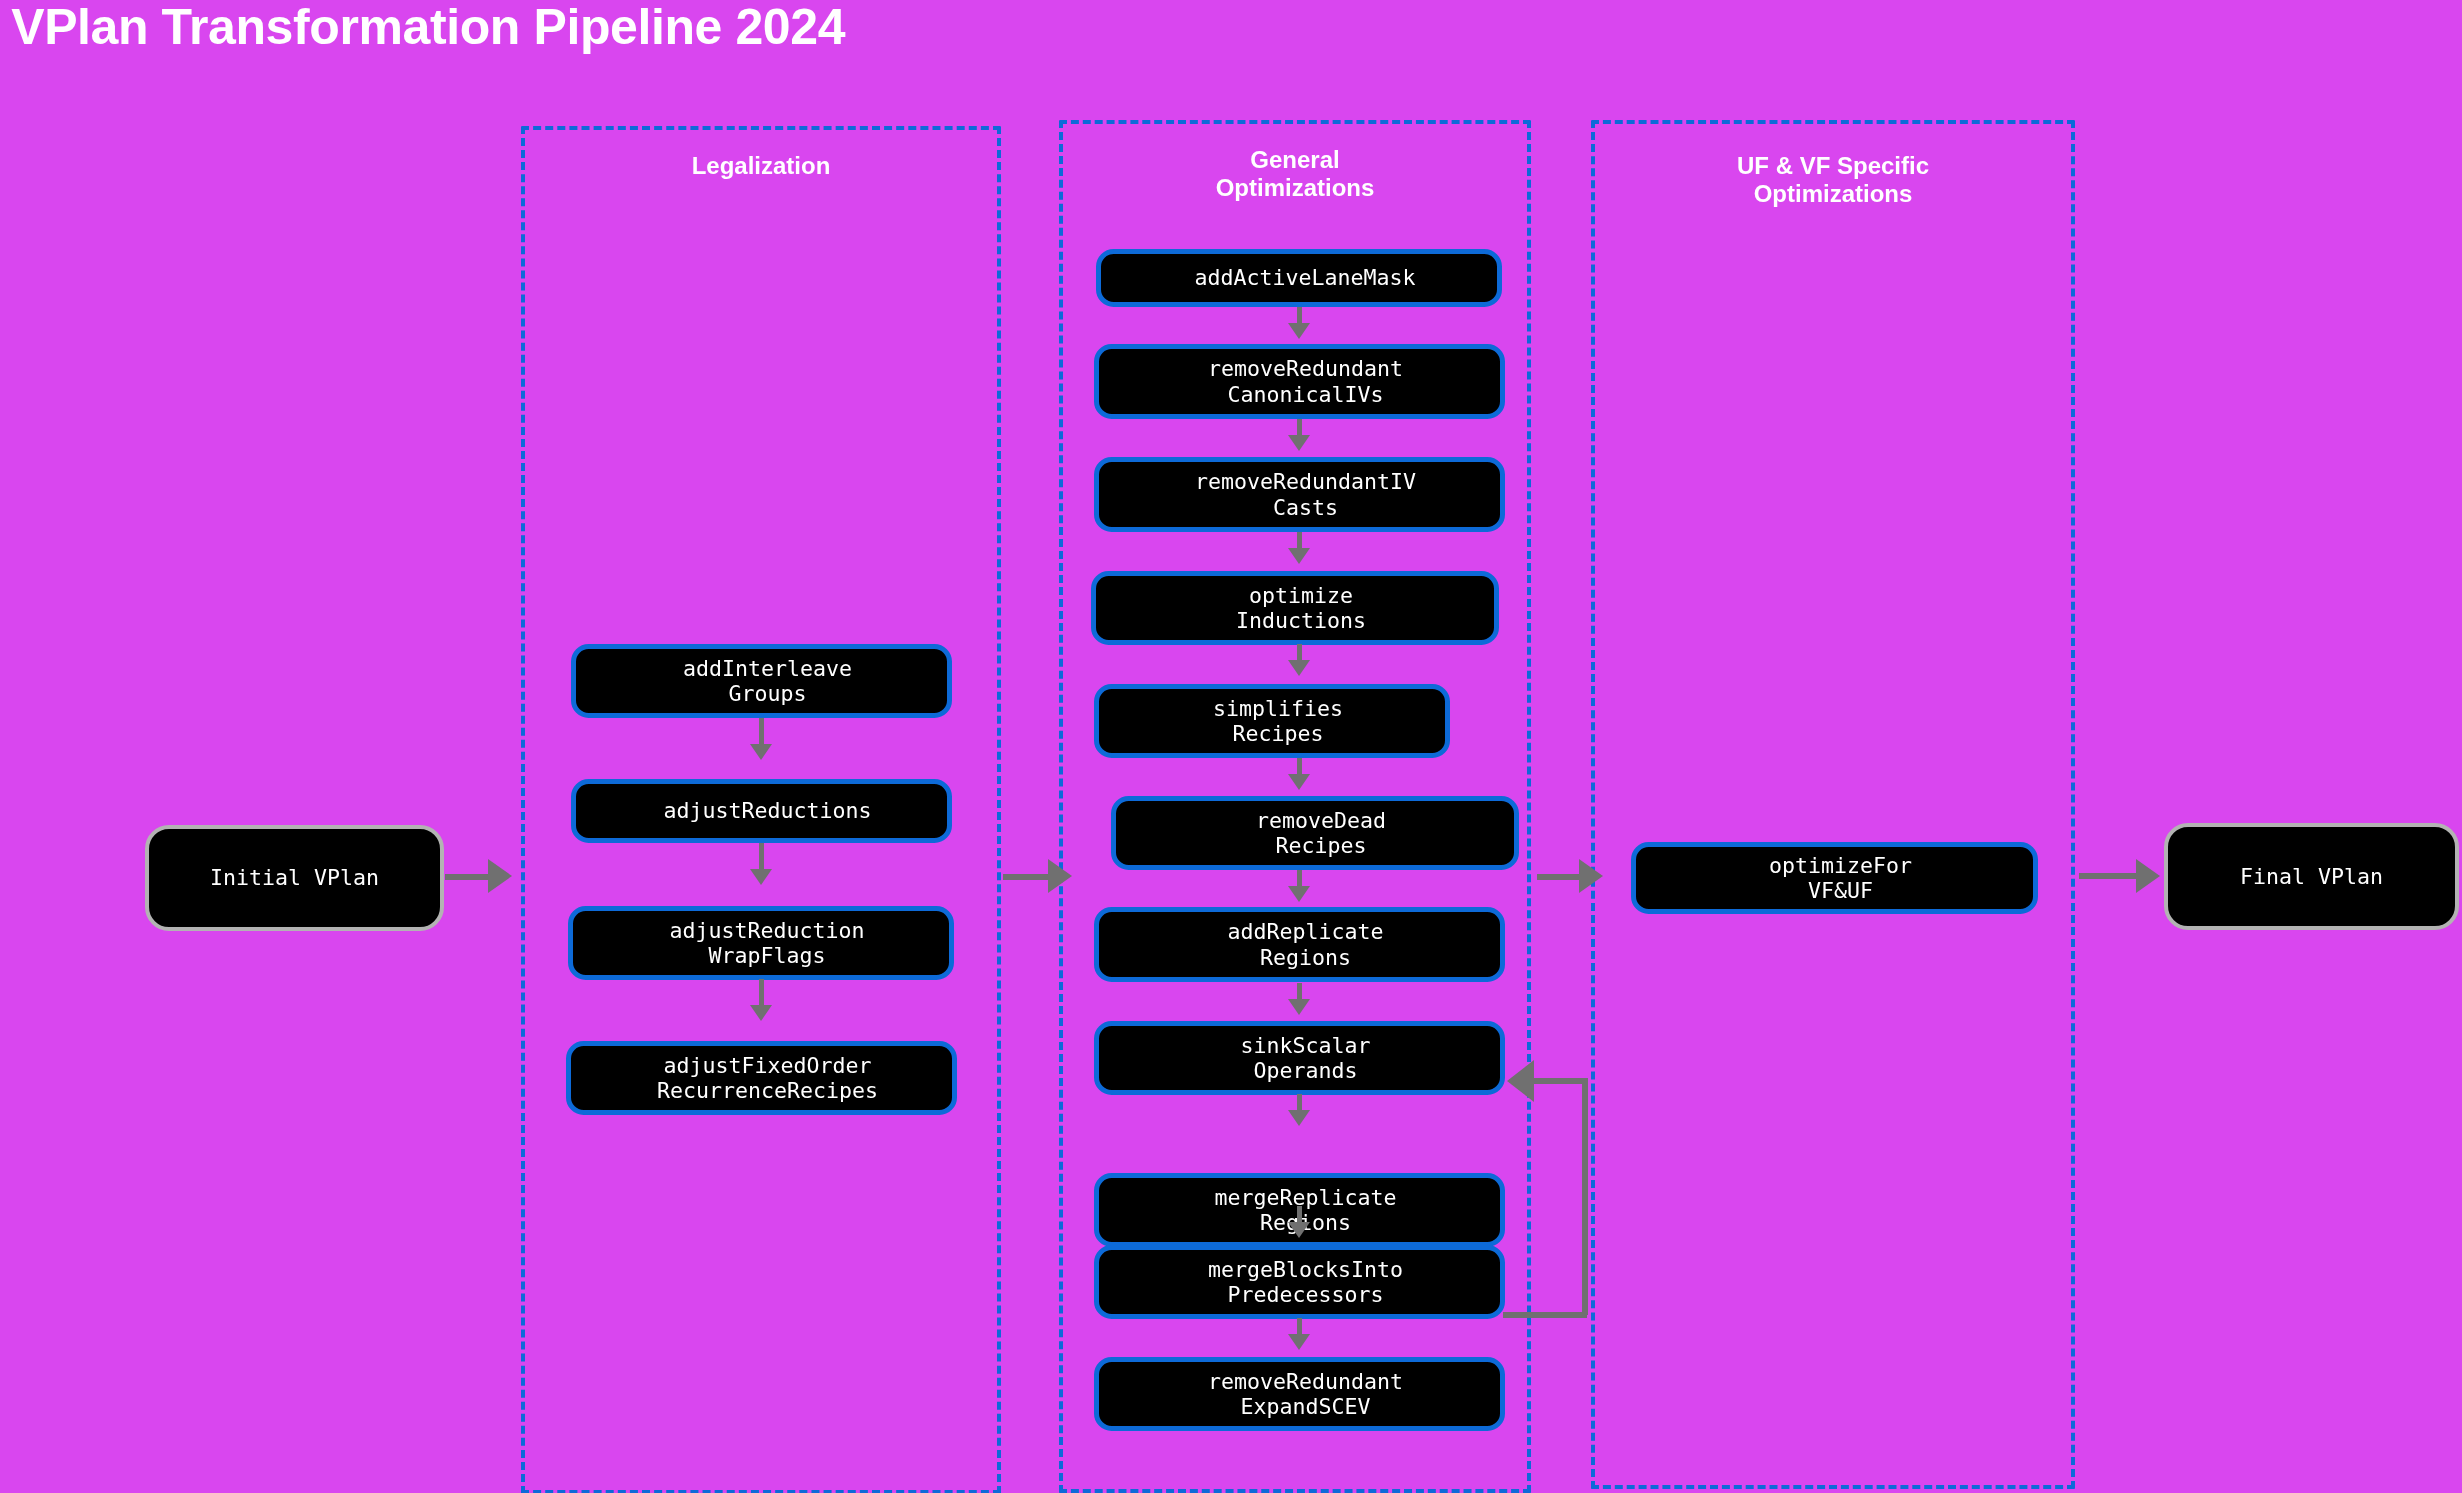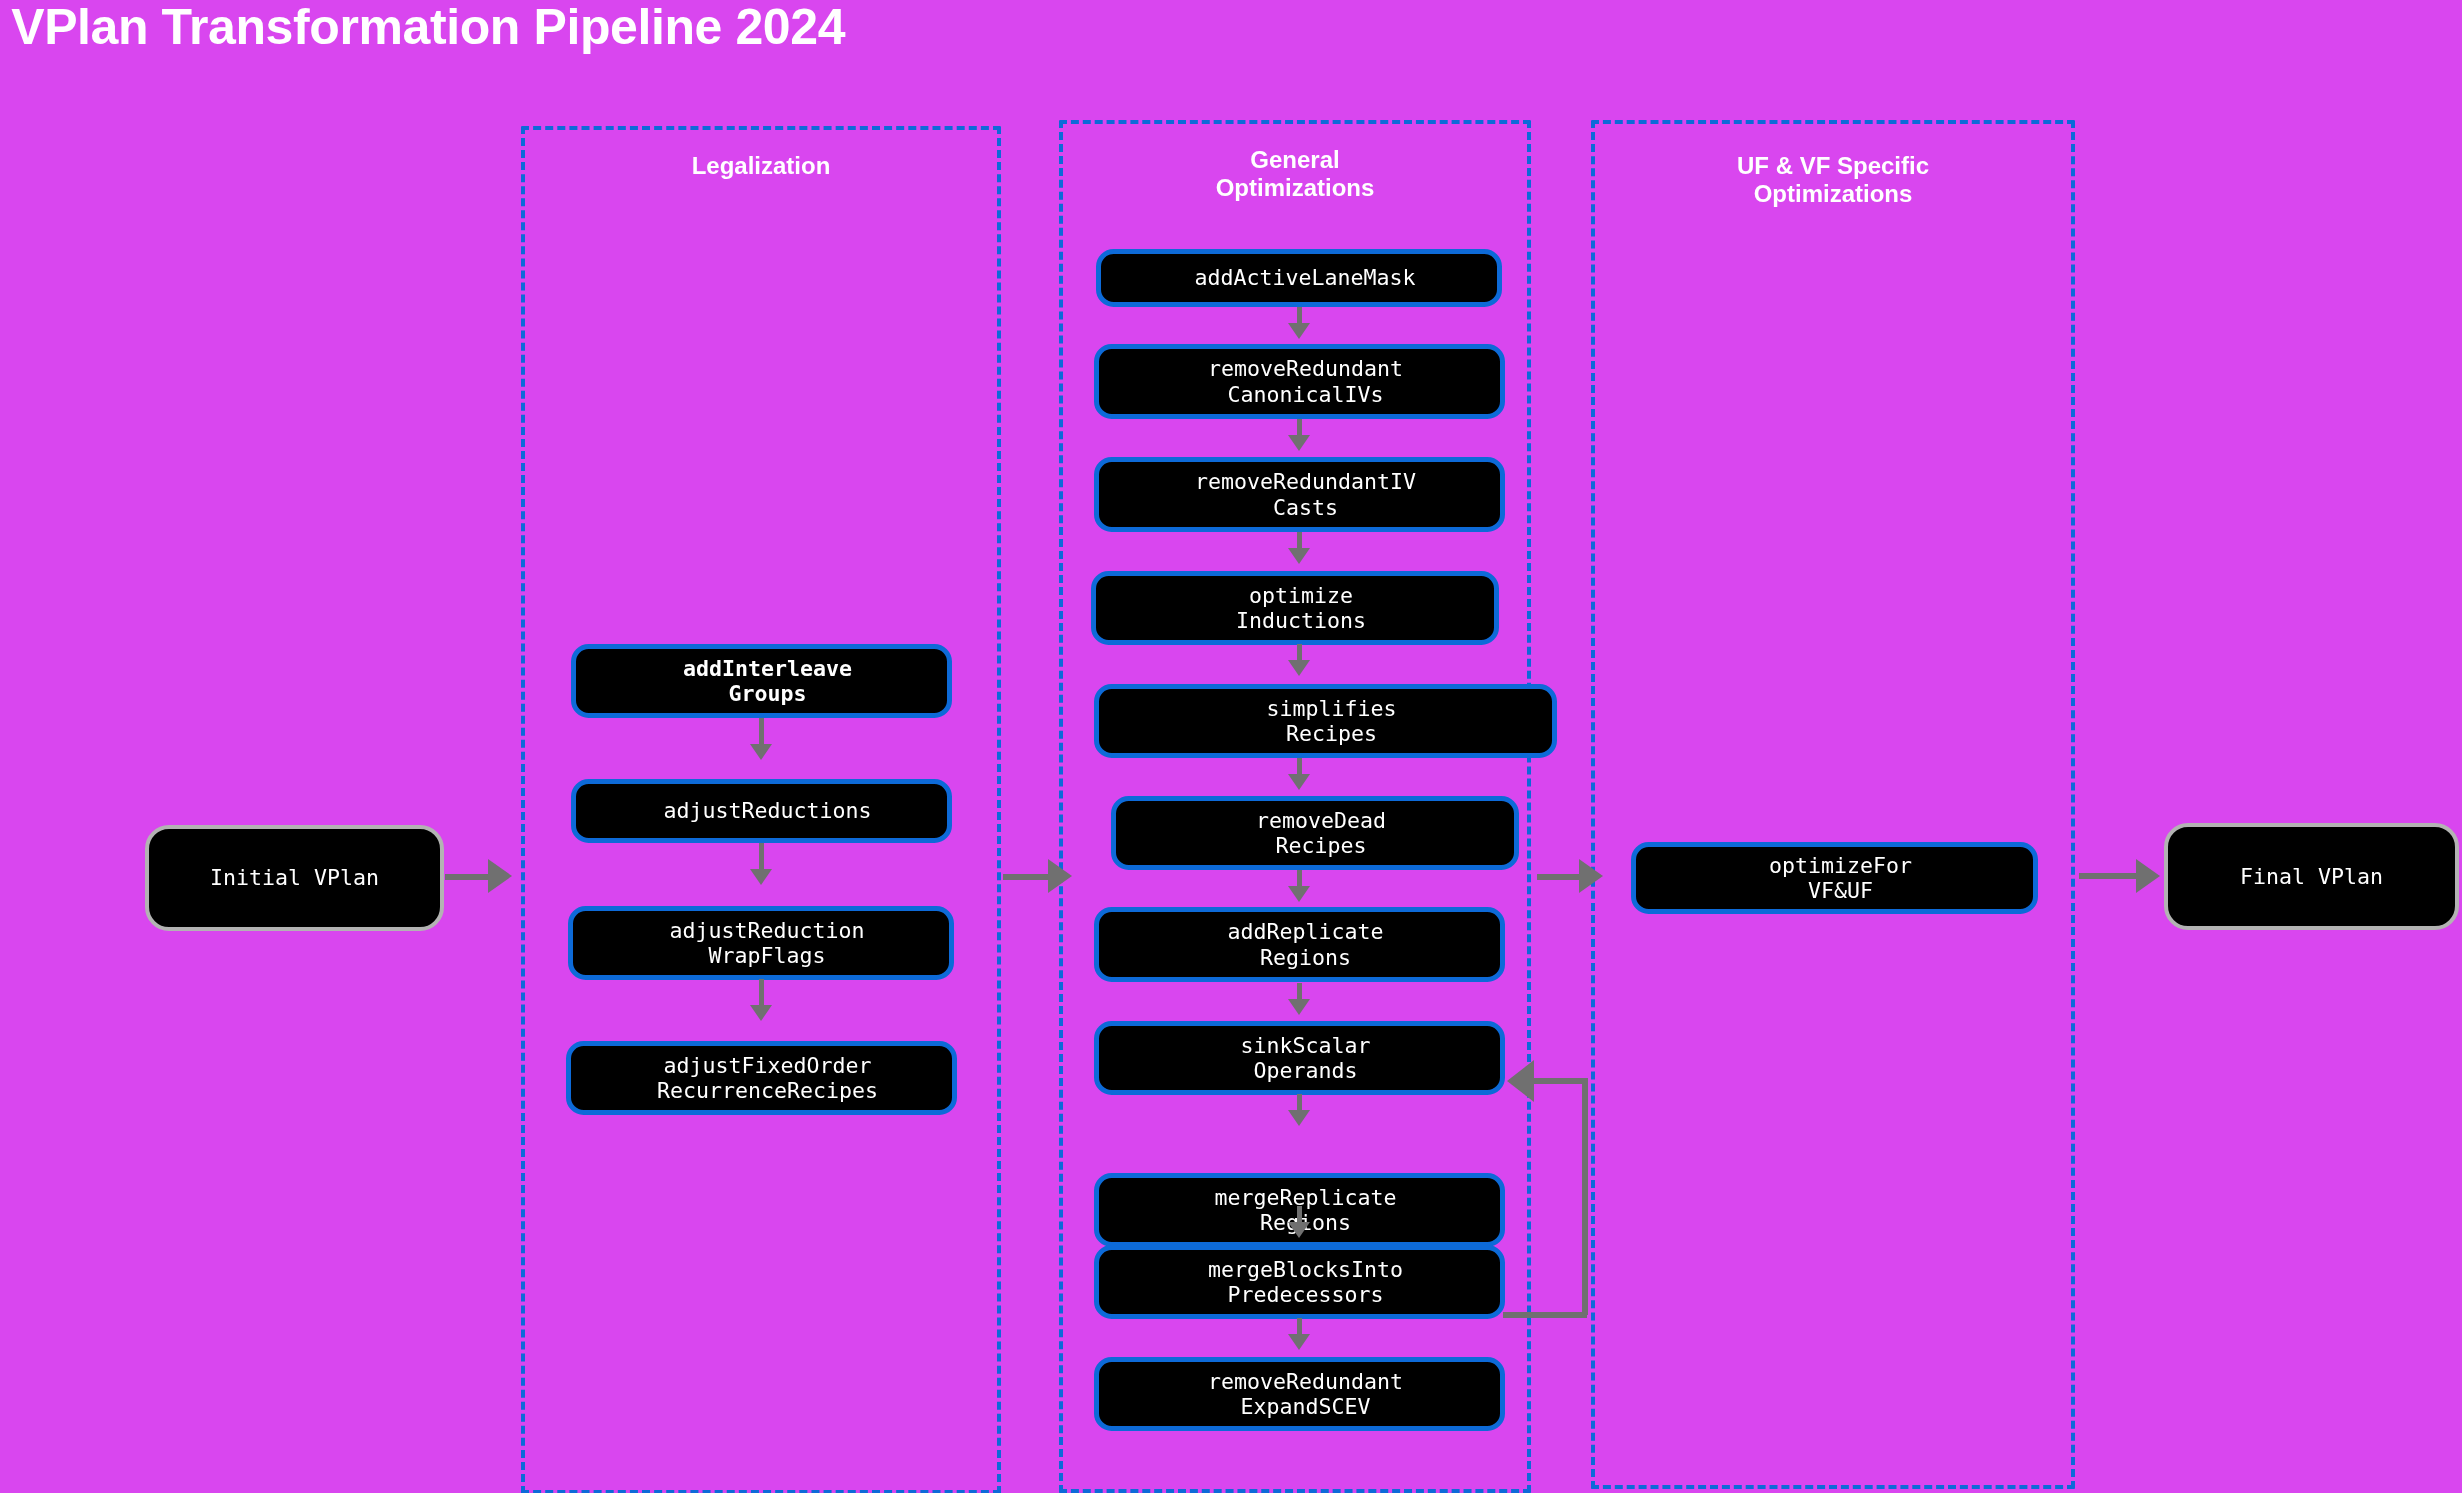--- a/index.html
+++ b/index.html
@@ -110,21 +110,21 @@
 </head>
 <body>
 
 <div id="canvas">
 
   <div id="page-title">VPlan Transformation Pipeline 2024</div>
 
   <div class="cluster" style="left:521px; top:126px; width:480px; height:1368px;"></div>
   <div class="cluster-label" style="left:521px; top:152px; width:480px;">Legalization</div>
 
-  <div class="node blue" style="left:571px; top:644px; width:381px; height:74px;font-weight:bold;">addInterleave
+  <div class="node blue" style="left:571px; top:644px; width:381px; height:74px;">addInterleave
 Groups</div>
   <div class="edge-v" style="left:759px; top:718px; height:27px;"></div>
   <div class="arrow-down" style="left:750px; top:744px;"></div>
 
   <div class="node blue" style="left:571px; top:779px; width:381px; height:64px;">adjustReductions</div>
   <div class="edge-v" style="left:759px; top:843px; height:27px;"></div>
   <div class="arrow-down" style="left:750px; top:869px;"></div>
 
   <div class="node blue" style="left:568px; top:906px; width:386px; height:74px;">adjustReduction
 WrapFlags</div>
@@ -150,21 +150,21 @@
   <div class="node blue" style="left:1094px; top:457px; width:411px; height:75px;">removeRedundantIV
 Casts</div>
   <div class="edge-v" style="left:1297px; top:532px; height:19px;"></div>
   <div class="arrow-down" style="left:1288px; top:548px;"></div>
 
   <div class="node blue" style="left:1091px; top:571px; width:408px; height:74px;">optimize
 Inductions</div>
   <div class="edge-v" style="left:1297px; top:644px; height:19px;"></div>
   <div class="arrow-down" style="left:1288px; top:660px;"></div>
 
-  <div class="node blue" style="left:1094px; top:684px; width:463px; height:74px;">simplifies
+  <div class="node blue" style="left:1094px; top:684px; width:356px; height:74px;">simplifies
 Recipes</div>
   <div class="edge-v" style="left:1297px; top:758px; height:19px;"></div>
   <div class="arrow-down" style="left:1288px; top:774px;"></div>
 
   <div class="node blue" style="left:1091px; top:796px; width:408px; height:74px;margin-left:20px;">removeDead
 Recipes</div>
   <div class="edge-v" style="left:1297px; top:870px; height:19px;"></div>
   <div class="arrow-down" style="left:1288px; top:886px;"></div>
 
   <div class="node blue" style="left:1094px; top:907px; width:411px; height:75px;">addReplicate

